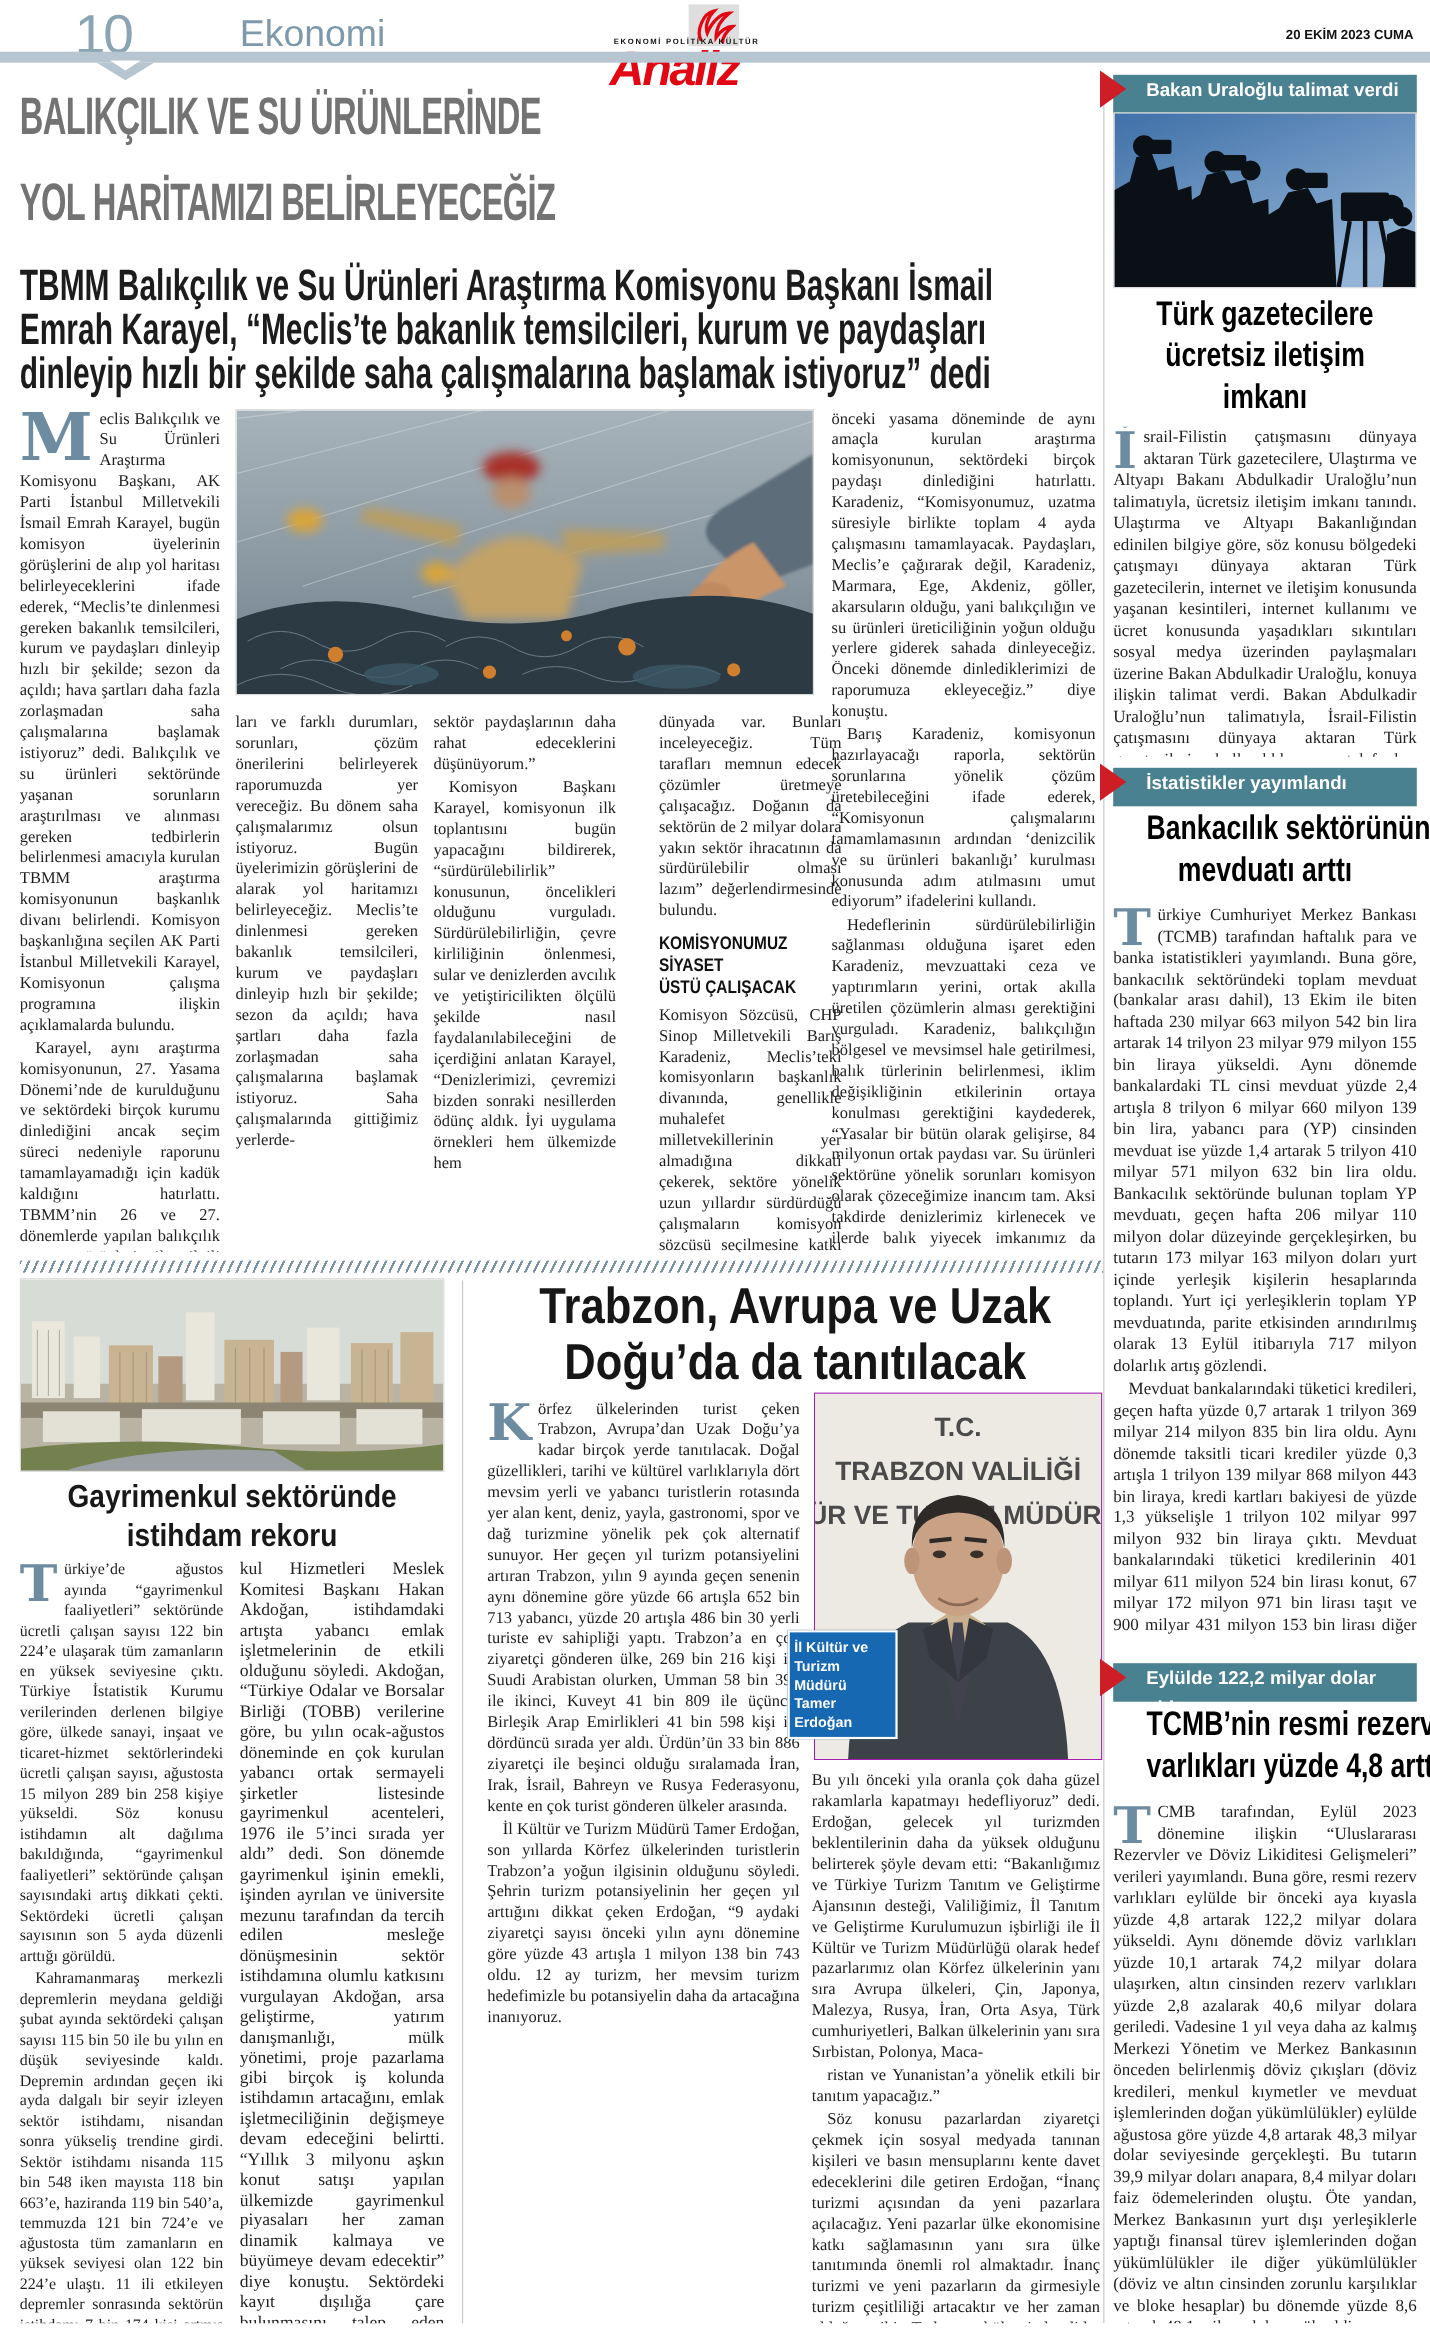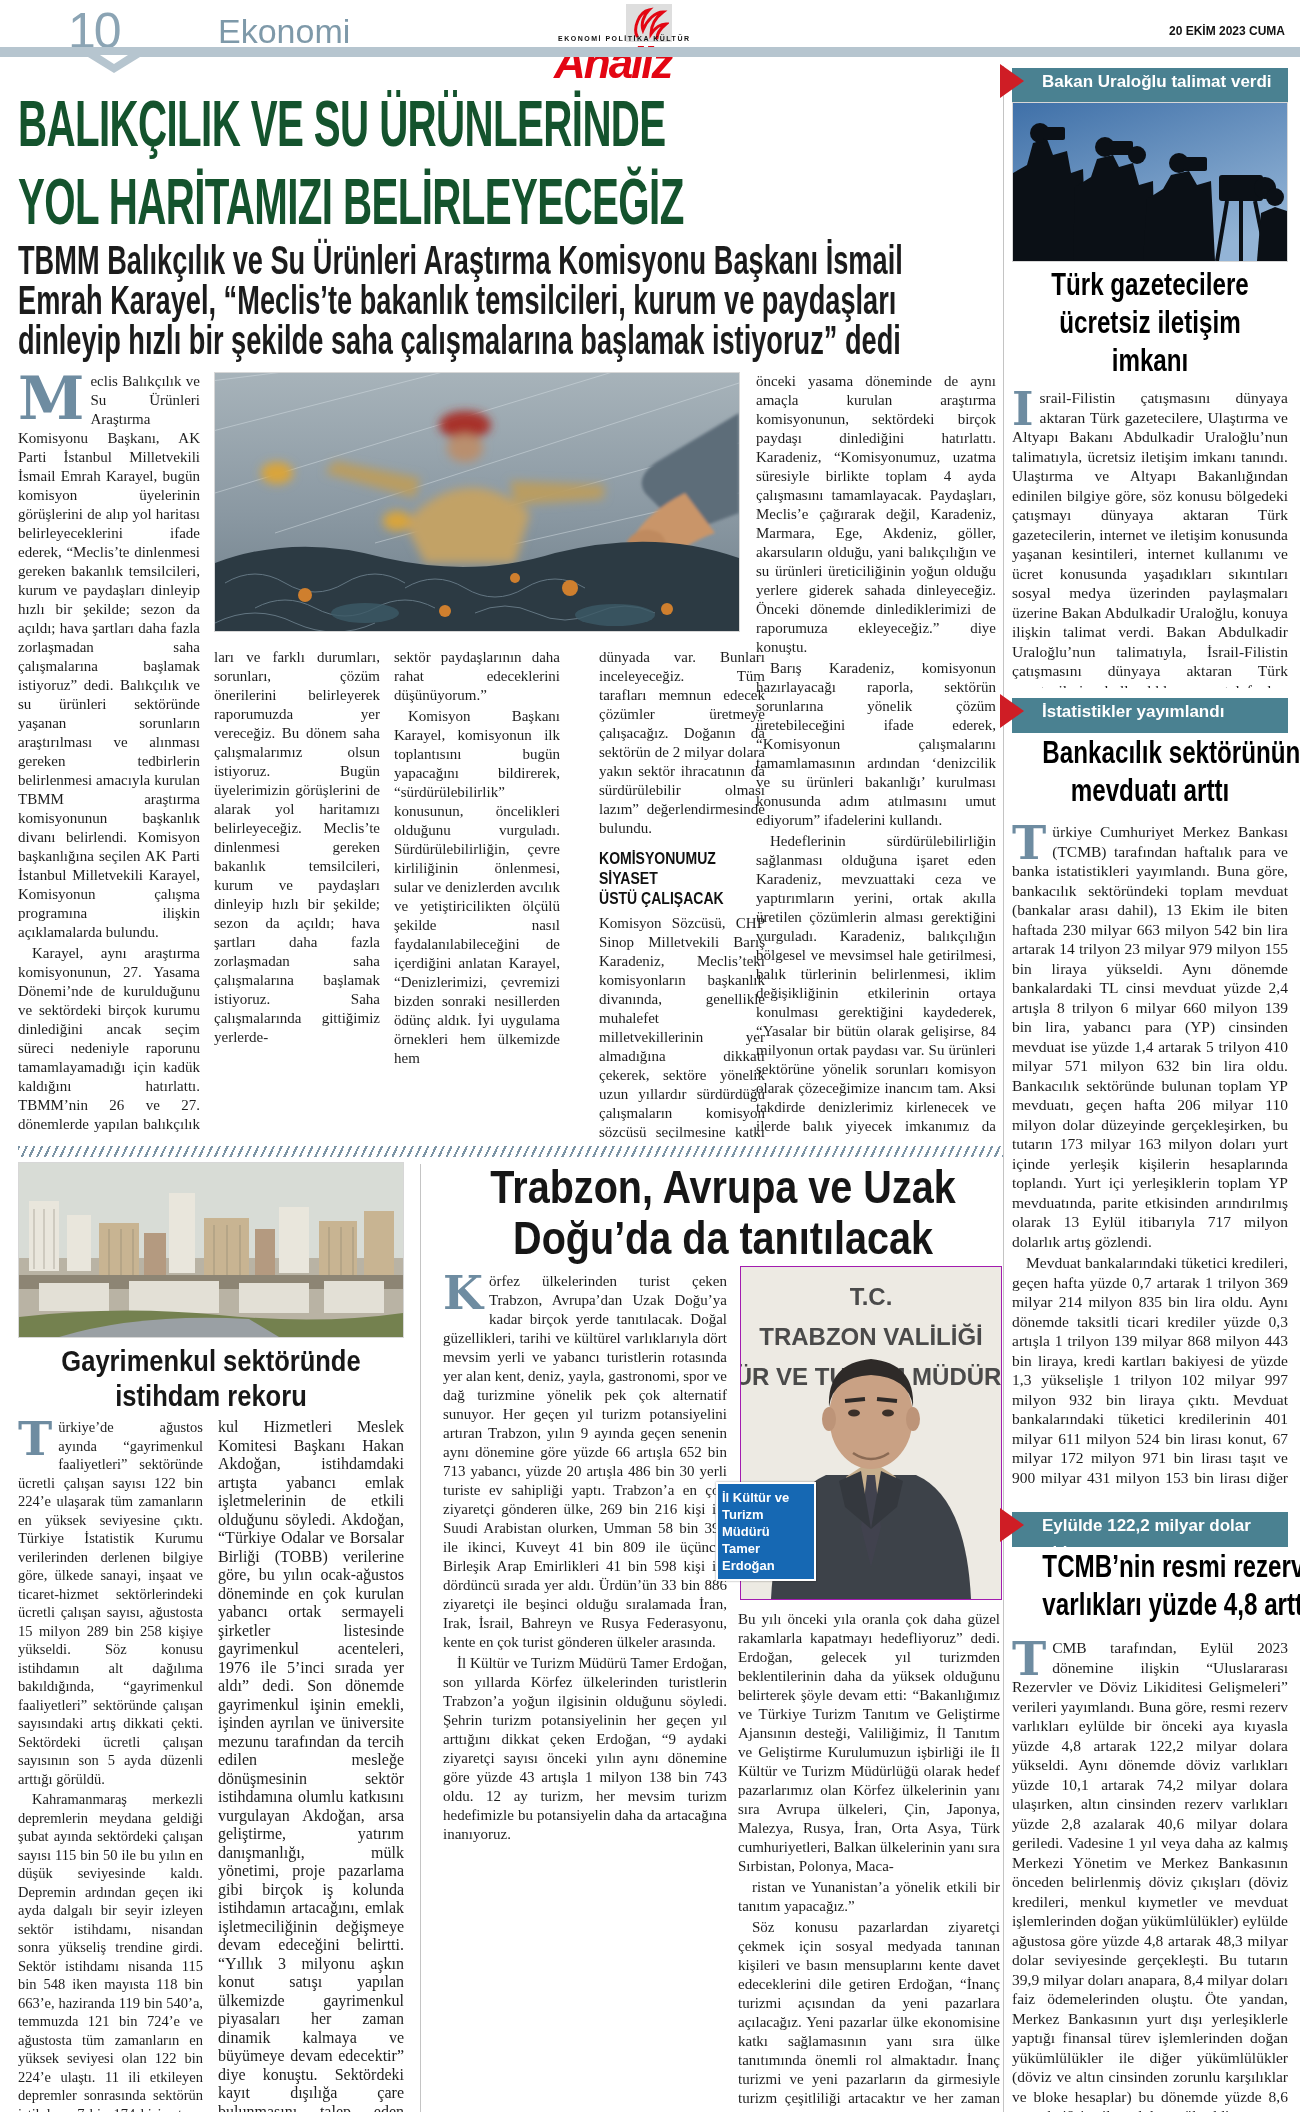--- a/index.html
+++ b/index.html
@@ -35,22 +35,22 @@
   .dc-big{font-size:60px;line-height:46px;}
   .kicker{position:absolute;background:#4a8191;color:#fff;font-family:"Liberation Sans",sans-serif;
           font-weight:700;font-size:17px;line-height:27px;height:35px;padding-left:30px;box-sizing:border-box;}
   .kicker-arrow{position:absolute;left:-12px;top:-4px;width:0;height:0;
           border-left:24px solid #cf1d25;border-top:17px solid transparent;border-bottom:17px solid transparent;}
   .hatch{position:absolute;height:11px;
          background:repeating-linear-gradient(115deg,#7b93a4 0 2px,#ffffff 2px 7px);}
   .vrule{position:absolute;width:1px;background:#c4c4c4;}
   .photo{position:absolute;overflow:hidden;border:1px solid #d7d7d7;box-sizing:border-box;}
   
-  .main-hl{position:absolute;left:18px;top:85px;font-family:"Liberation Sans",sans-serif;
-           font-weight:700;font-size:65px;line-height:78px;color:#14532d;letter-spacing:-1px;}
+  .main-hl{position:absolute;left:18px;top:68px;font-family:"Liberation Sans",sans-serif;
+           font-weight:700;font-size:48px;line-height:78px;color:#737373;letter-spacing:-1px;}
   .main-hl .hl-line{display:block;white-space:nowrap;transform:scaleX(.62);transform-origin:0 50%;}
   .main-sub{position:absolute;left:18px;top:240px;font-family:"Liberation Sans",sans-serif;
             font-weight:700;font-size:40px;line-height:40px;color:#1c1c1c;}
   .main-sub .sub-line{display:block;white-space:nowrap;transform:scaleX(.68);transform-origin:0 50%;}
   .mbody{font-size:15px;line-height:19px;}
   .subhead{font-family:"Liberation Sans",sans-serif;font-weight:700;font-size:16.5px;line-height:20px;
            color:#111;white-space:pre-line;margin:10px 0 6px;transform:scaleX(.85);transform-origin:0 50%;
            text-align:left;}
   
   .sb-hl{position:absolute;left:1012px;width:276px;text-align:center;font-family:"Liberation Sans",sans-serif;

